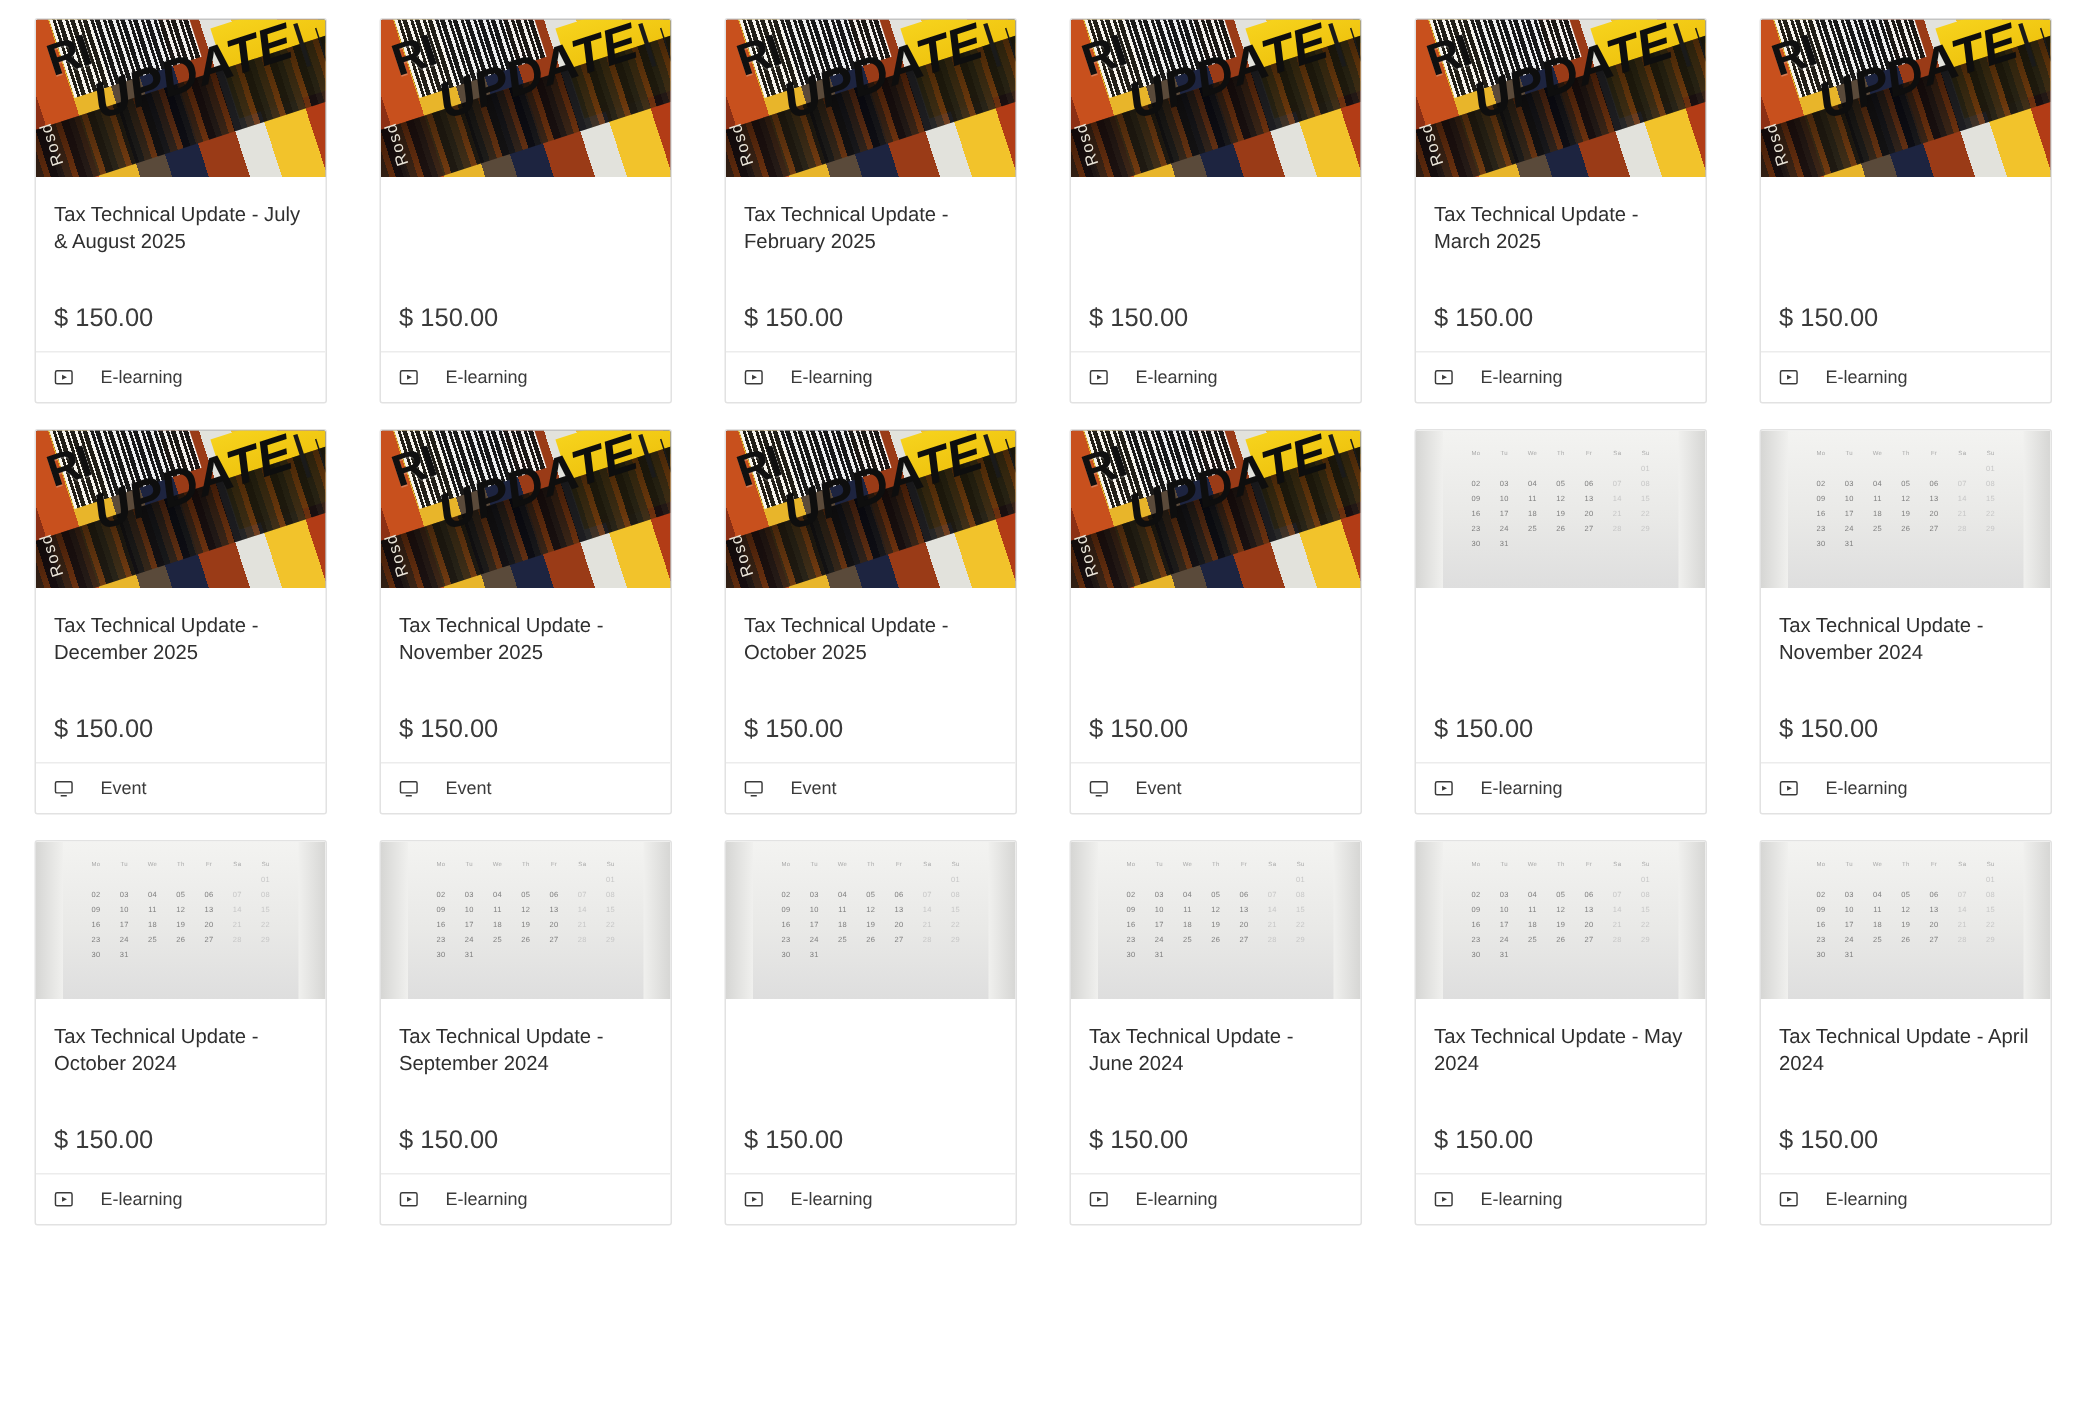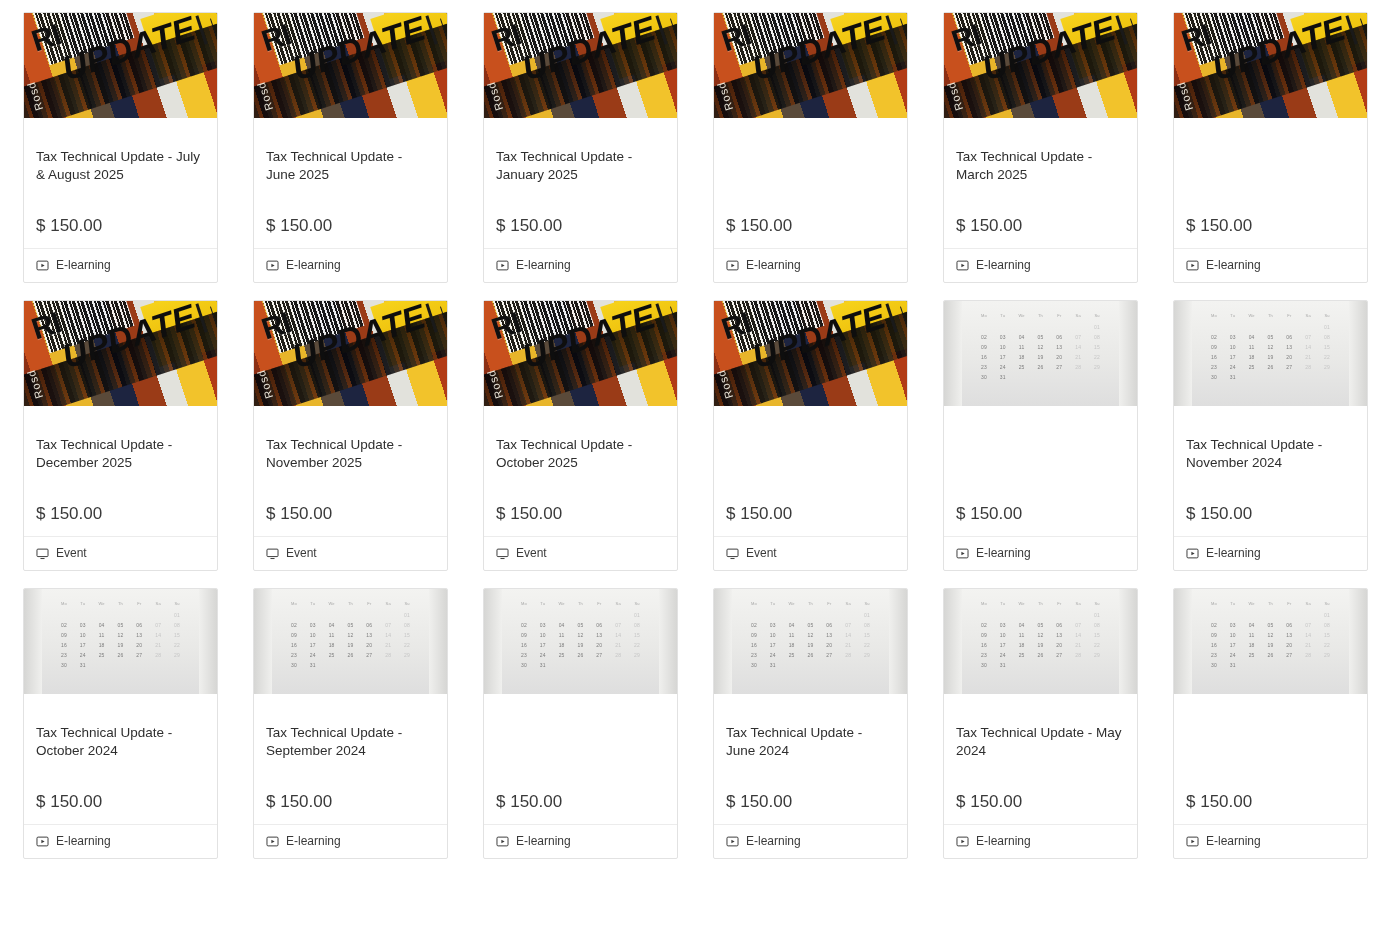--- a/index.html
+++ b/index.html
@@ -189,35 +189,35 @@
   .body {
     padding: 12px 12px 0 12px;
     flex: 1 1 auto;
     display: flex;
     flex-direction: column;
   }
   .title {
     font-size: 13.5px;
     line-height: 1.32;
     color: #2f2f2f;
-    margin: 18px 0 6px 0;
+    margin: 4px 0 6px 0;
     min-height: 36px;
   }
   .spacer { flex: 1 1 auto; min-height: 26px; }
   .price {
     font-size: 17px;
     color: #3a3a3a;
     padding-bottom: 12px;
   }
   .footer {
     border-top: 1px solid #ececec;
     padding: 9px 12px 10px 12px;
     display: flex;
     align-items: center;
-    gap: 7px;
+    gap: 18px;
     font-size: 12px;
     color: #3a3a3a;
   }
   .ficon {
     width: 13px;
     height: 13px;
     flex: 0 0 13px;
     display: inline-flex;
     align-items: center;
     justify-content: center;
@@ -260,21 +260,20 @@
         <div class="strip-photo"></div>
         <div class="yellowband"></div>
         <div class="strip-dark"></div>
         <div class="barcode"></div>
         <div class="posts"></div>
         <div class="ri">RI</div>
         <div class="word">UPDATE</div>
         <div class="sidetext">Rosd</div>
       </div>
       <div class="body">
-        <div class="title">Tax Technical Update - June 2025</div>
         <div class="spacer"></div>
         <div class="price">$ 150.00</div>
       </div>
       <div class="footer">
         <span class="ficon">
           <svg viewBox="0 0 16 16" width="13" height="13" fill="none" stroke="currentColor" stroke-width="1.2">
             <rect x="1.2" y="2.6" width="13.6" height="10.8" rx="1.4"></rect>
             <path d="M6.6 5.9l4 2.1-4 2.1z" fill="currentColor" stroke="none"></path>
           </svg>
         </span>
@@ -286,21 +285,21 @@
         <div class="strip-photo"></div>
         <div class="yellowband"></div>
         <div class="strip-dark"></div>
         <div class="barcode"></div>
         <div class="posts"></div>
         <div class="ri">RI</div>
         <div class="word">UPDATE</div>
         <div class="sidetext">Rosd</div>
       </div>
       <div class="body">
-        <div class="title">Tax Technical Update - January 2025</div>
+        <div class="title">Tax Technical Update - February 2025</div>
         <div class="spacer"></div>
         <div class="price">$ 150.00</div>
       </div>
       <div class="footer">
         <span class="ficon">
           <svg viewBox="0 0 16 16" width="13" height="13" fill="none" stroke="currentColor" stroke-width="1.2">
             <rect x="1.2" y="2.6" width="13.6" height="10.8" rx="1.4"></rect>
             <path d="M6.6 5.9l4 2.1-4 2.1z" fill="currentColor" stroke="none"></path>
           </svg>
         </span>
@@ -1127,20 +1126,21 @@
             <span class="">31</span>
             <span class="dim"></span>
             <span class="dim"></span>
             <span class="dim"></span>
             <span class="dim"></span>
             <span class="dim"></span>
           </div>
         </div>
       </div>
       <div class="body">
+        <div class="title">Tax Technical Update - April 2024</div>
         <div class="spacer"></div>
         <div class="price">$ 150.00</div>
       </div>
       <div class="footer">
         <span class="ficon">
           <svg viewBox="0 0 16 16" width="13" height="13" fill="none" stroke="currentColor" stroke-width="1.2">
             <rect x="1.2" y="2.6" width="13.6" height="10.8" rx="1.4"></rect>
             <path d="M6.6 5.9l4 2.1-4 2.1z" fill="currentColor" stroke="none"></path>
           </svg>
         </span>

